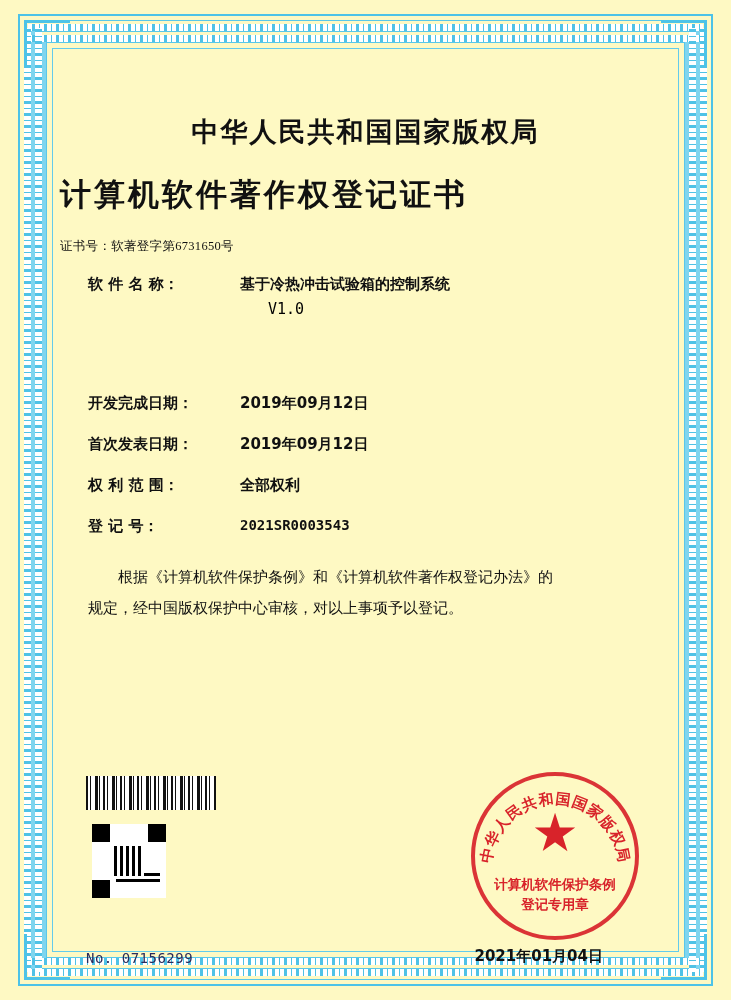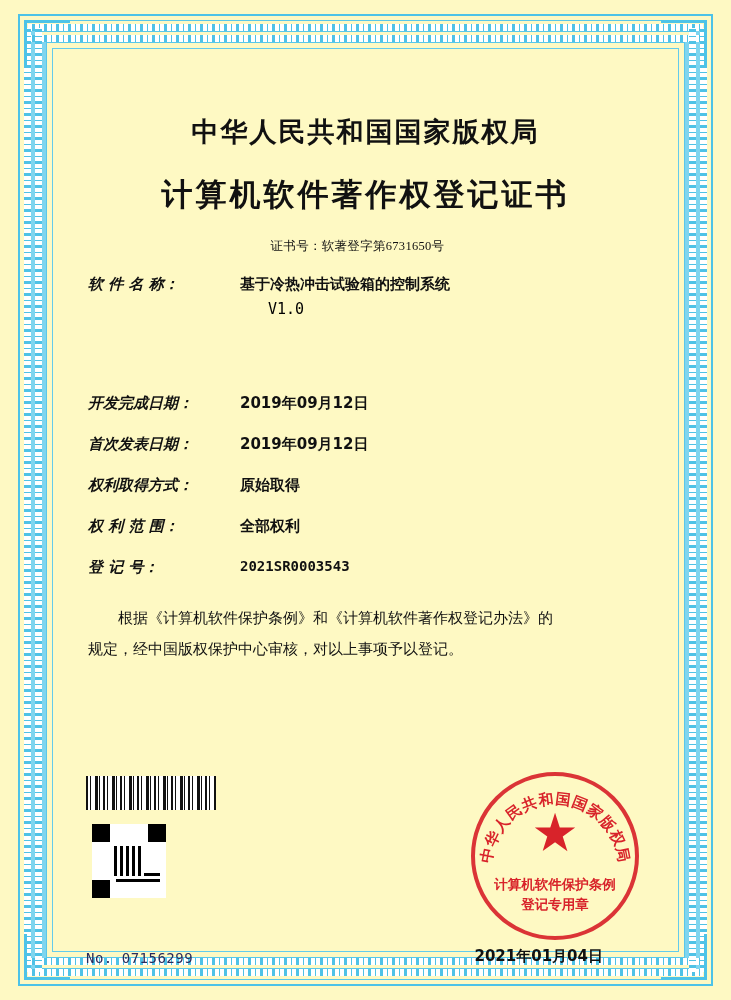--- a/index.html
+++ b/index.html
@@ -107,30 +107,30 @@
   .title-main {
     text-align: center;
     font-size: 27px;
     letter-spacing: 2px;
     color: #111;
     font-weight: 700;
     margin-top: 56px;
     font-family: "DejaVu Serif", "Liberation Serif", serif;
   }
   .title-sub {
-    text-align: center;
+    text-align: left;
     font-size: 31px;
     letter-spacing: 3px;
     color: #111;
     font-weight: 700;
     margin-top: 24px;
     font-family: "DejaVu Serif", "Liberation Serif", serif;
   }
   .cert-no {
-    text-align: center;
+    text-align: left;
     font-size: 12.5px;
     color: #111;
     margin-top: 22px;
     padding-right: 16px;
     letter-spacing: 0.3px;
   }
 
   .fields {
     margin-top: 20px;
     padding-left: 28px;
@@ -140,21 +140,20 @@
     display: flex;
     align-items: flex-start;
     margin-bottom: 6px;
   }
   .field-label {
     font-size: 15px;
     color: #111;
     font-weight: 700;
     white-space: nowrap;
     font-family: "DejaVu Sans", "Liberation Sans", sans-serif;
-    font-style: italic;
   }
   .lbl-wide {
     width: 152px;
     display: inline-block;
   }
   .field-value {
     font-size: 15px;
     color: #111;
     font-weight: 700;
     font-family: "DejaVu Sans", "Liberation Sans", sans-serif;
@@ -358,24 +357,20 @@
       <div class="field-row row-spaced">
         <span class="field-label lbl-wide">开发完成日期：</span>
         <span class="field-value">2019年09月12日</span>
       </div>
 
       <div class="field-row row-spaced">
         <span class="field-label lbl-wide">首次发表日期：</span>
         <span class="field-value">2019年09月12日</span>
       </div>
 
-      <div class="field-row row-spaced">
-        <span class="field-label lbl-wide">权利取得方式：</span>
-        <span class="field-value">原始取得</span>
-      </div>
 
       <div class="field-row row-spaced">
         <span class="field-label lbl-wide">权 利 范 围：</span>
         <span class="field-value">全部权利</span>
       </div>
 
       <div class="field-row row-spaced">
         <span class="field-label lbl-wide">登  记  号：</span>
         <span class="field-value mono">2021SR0003543</span>
       </div>

